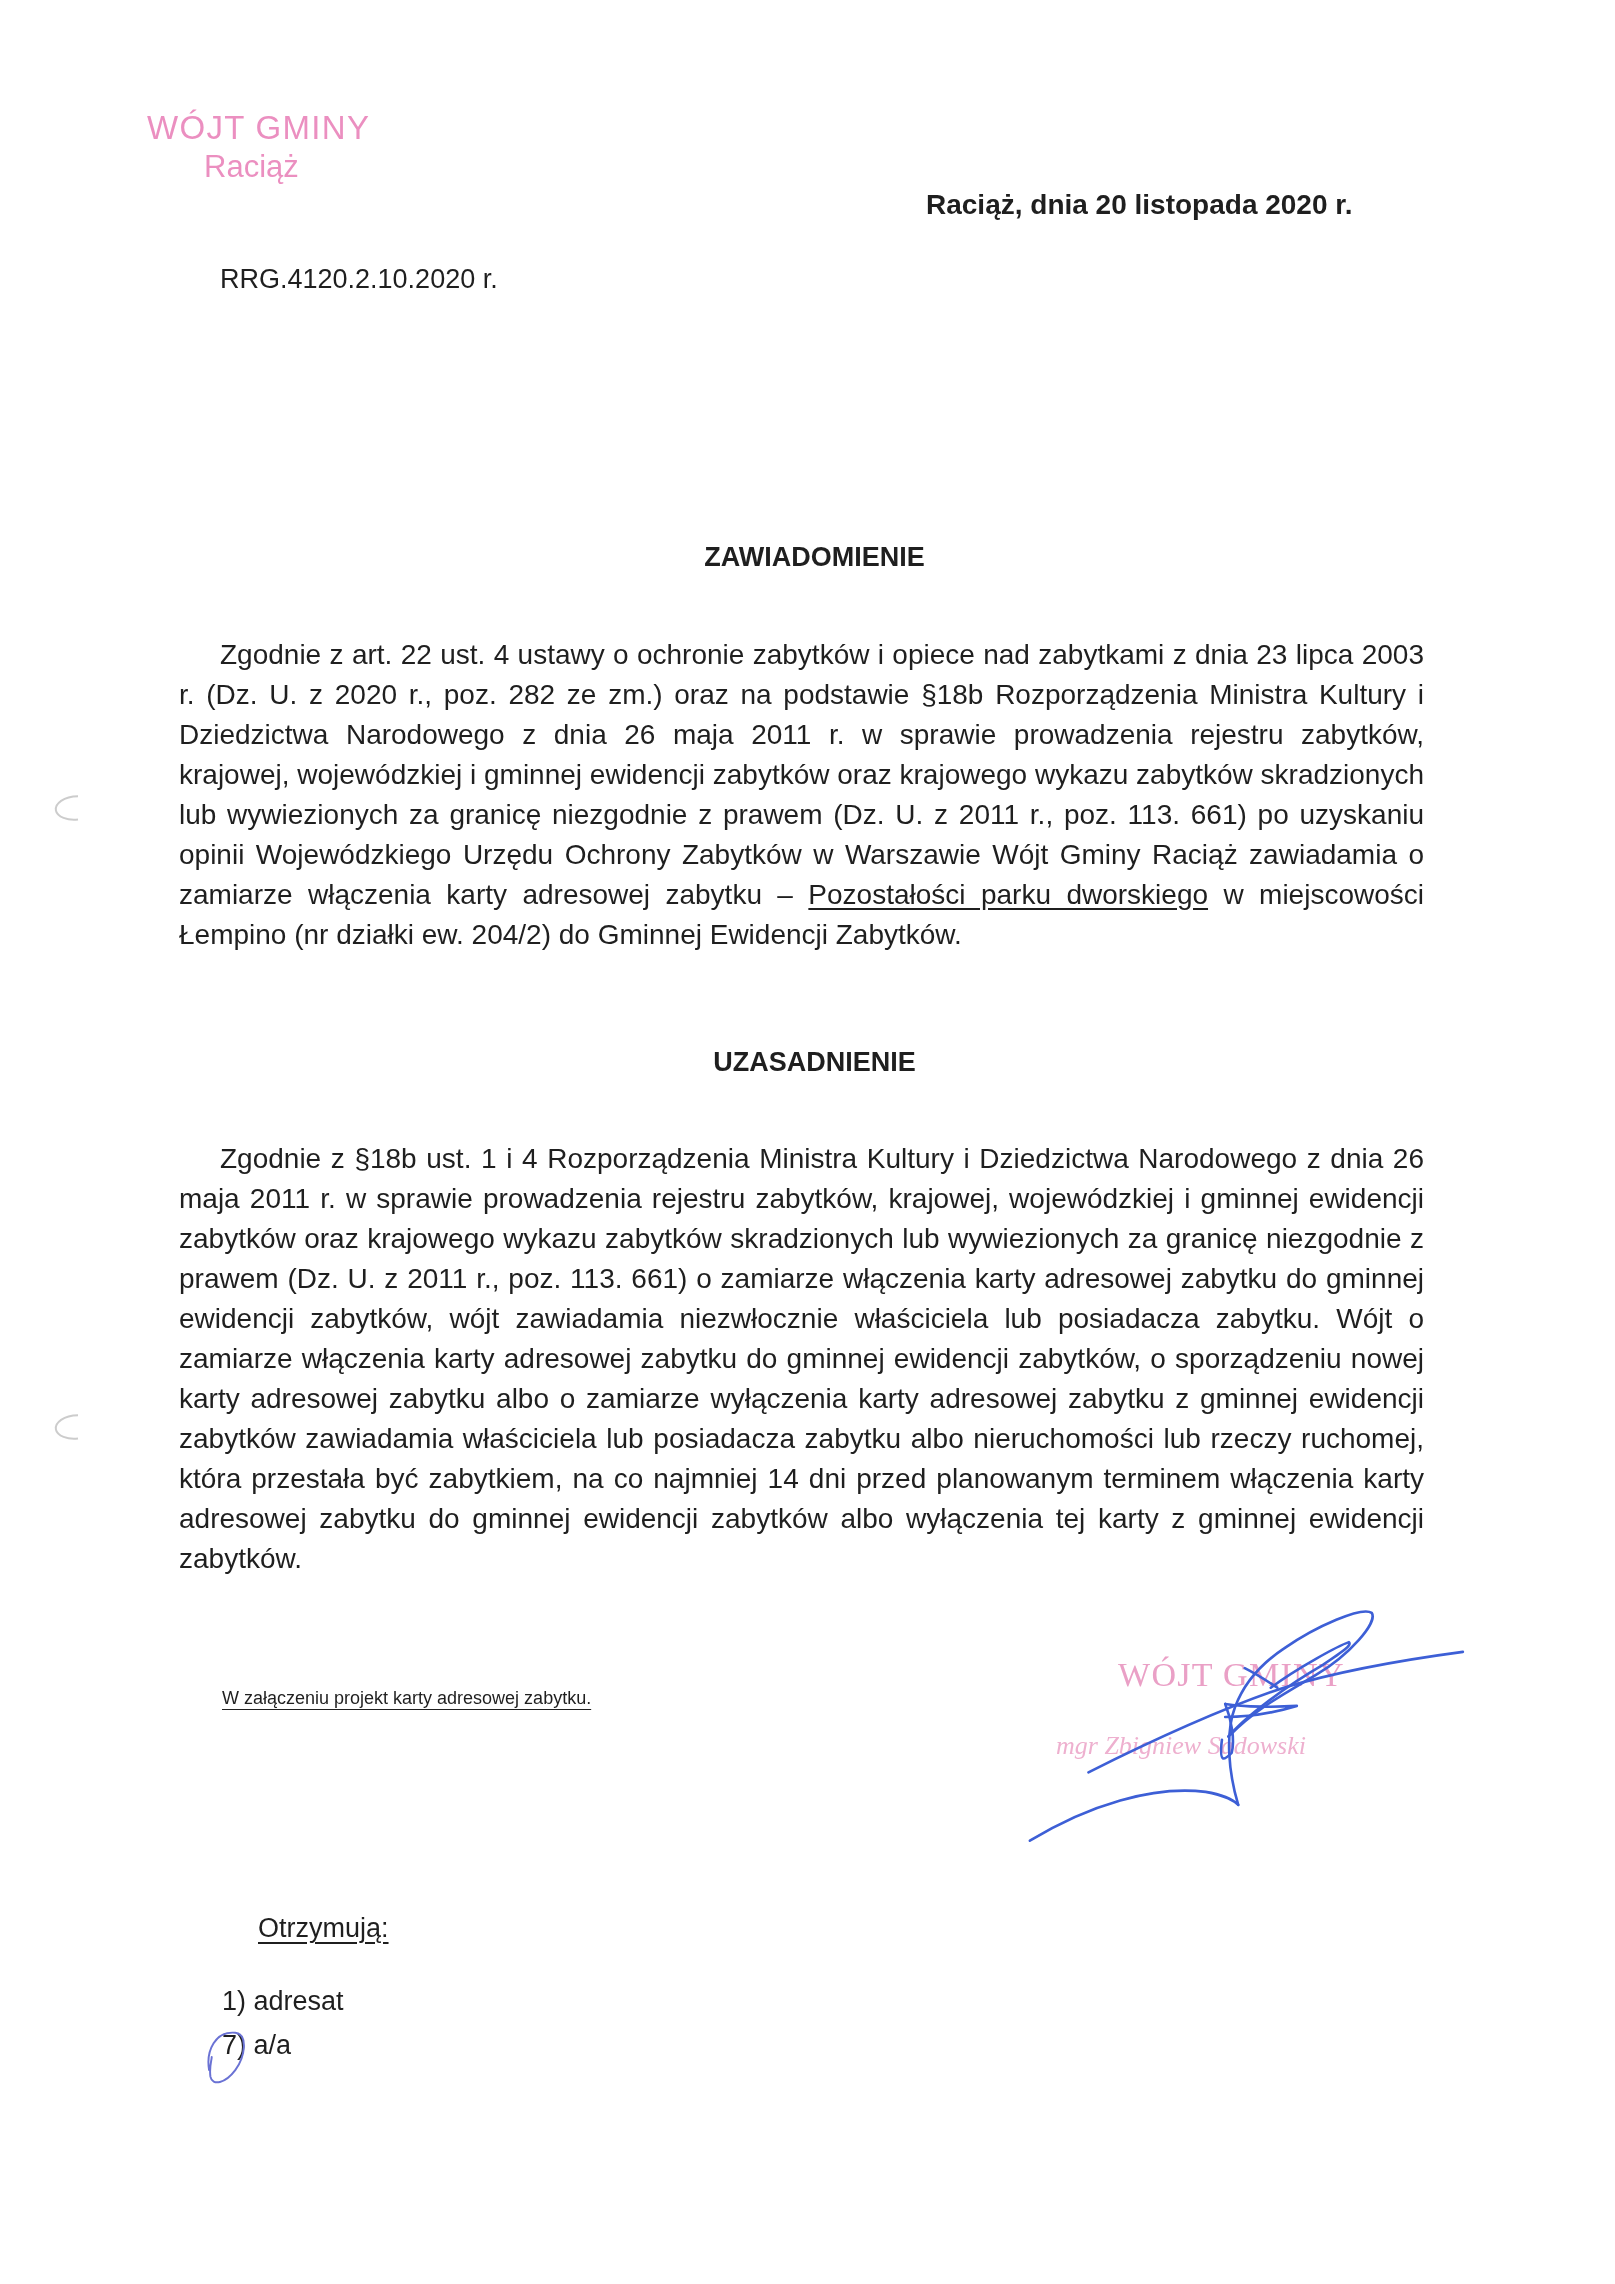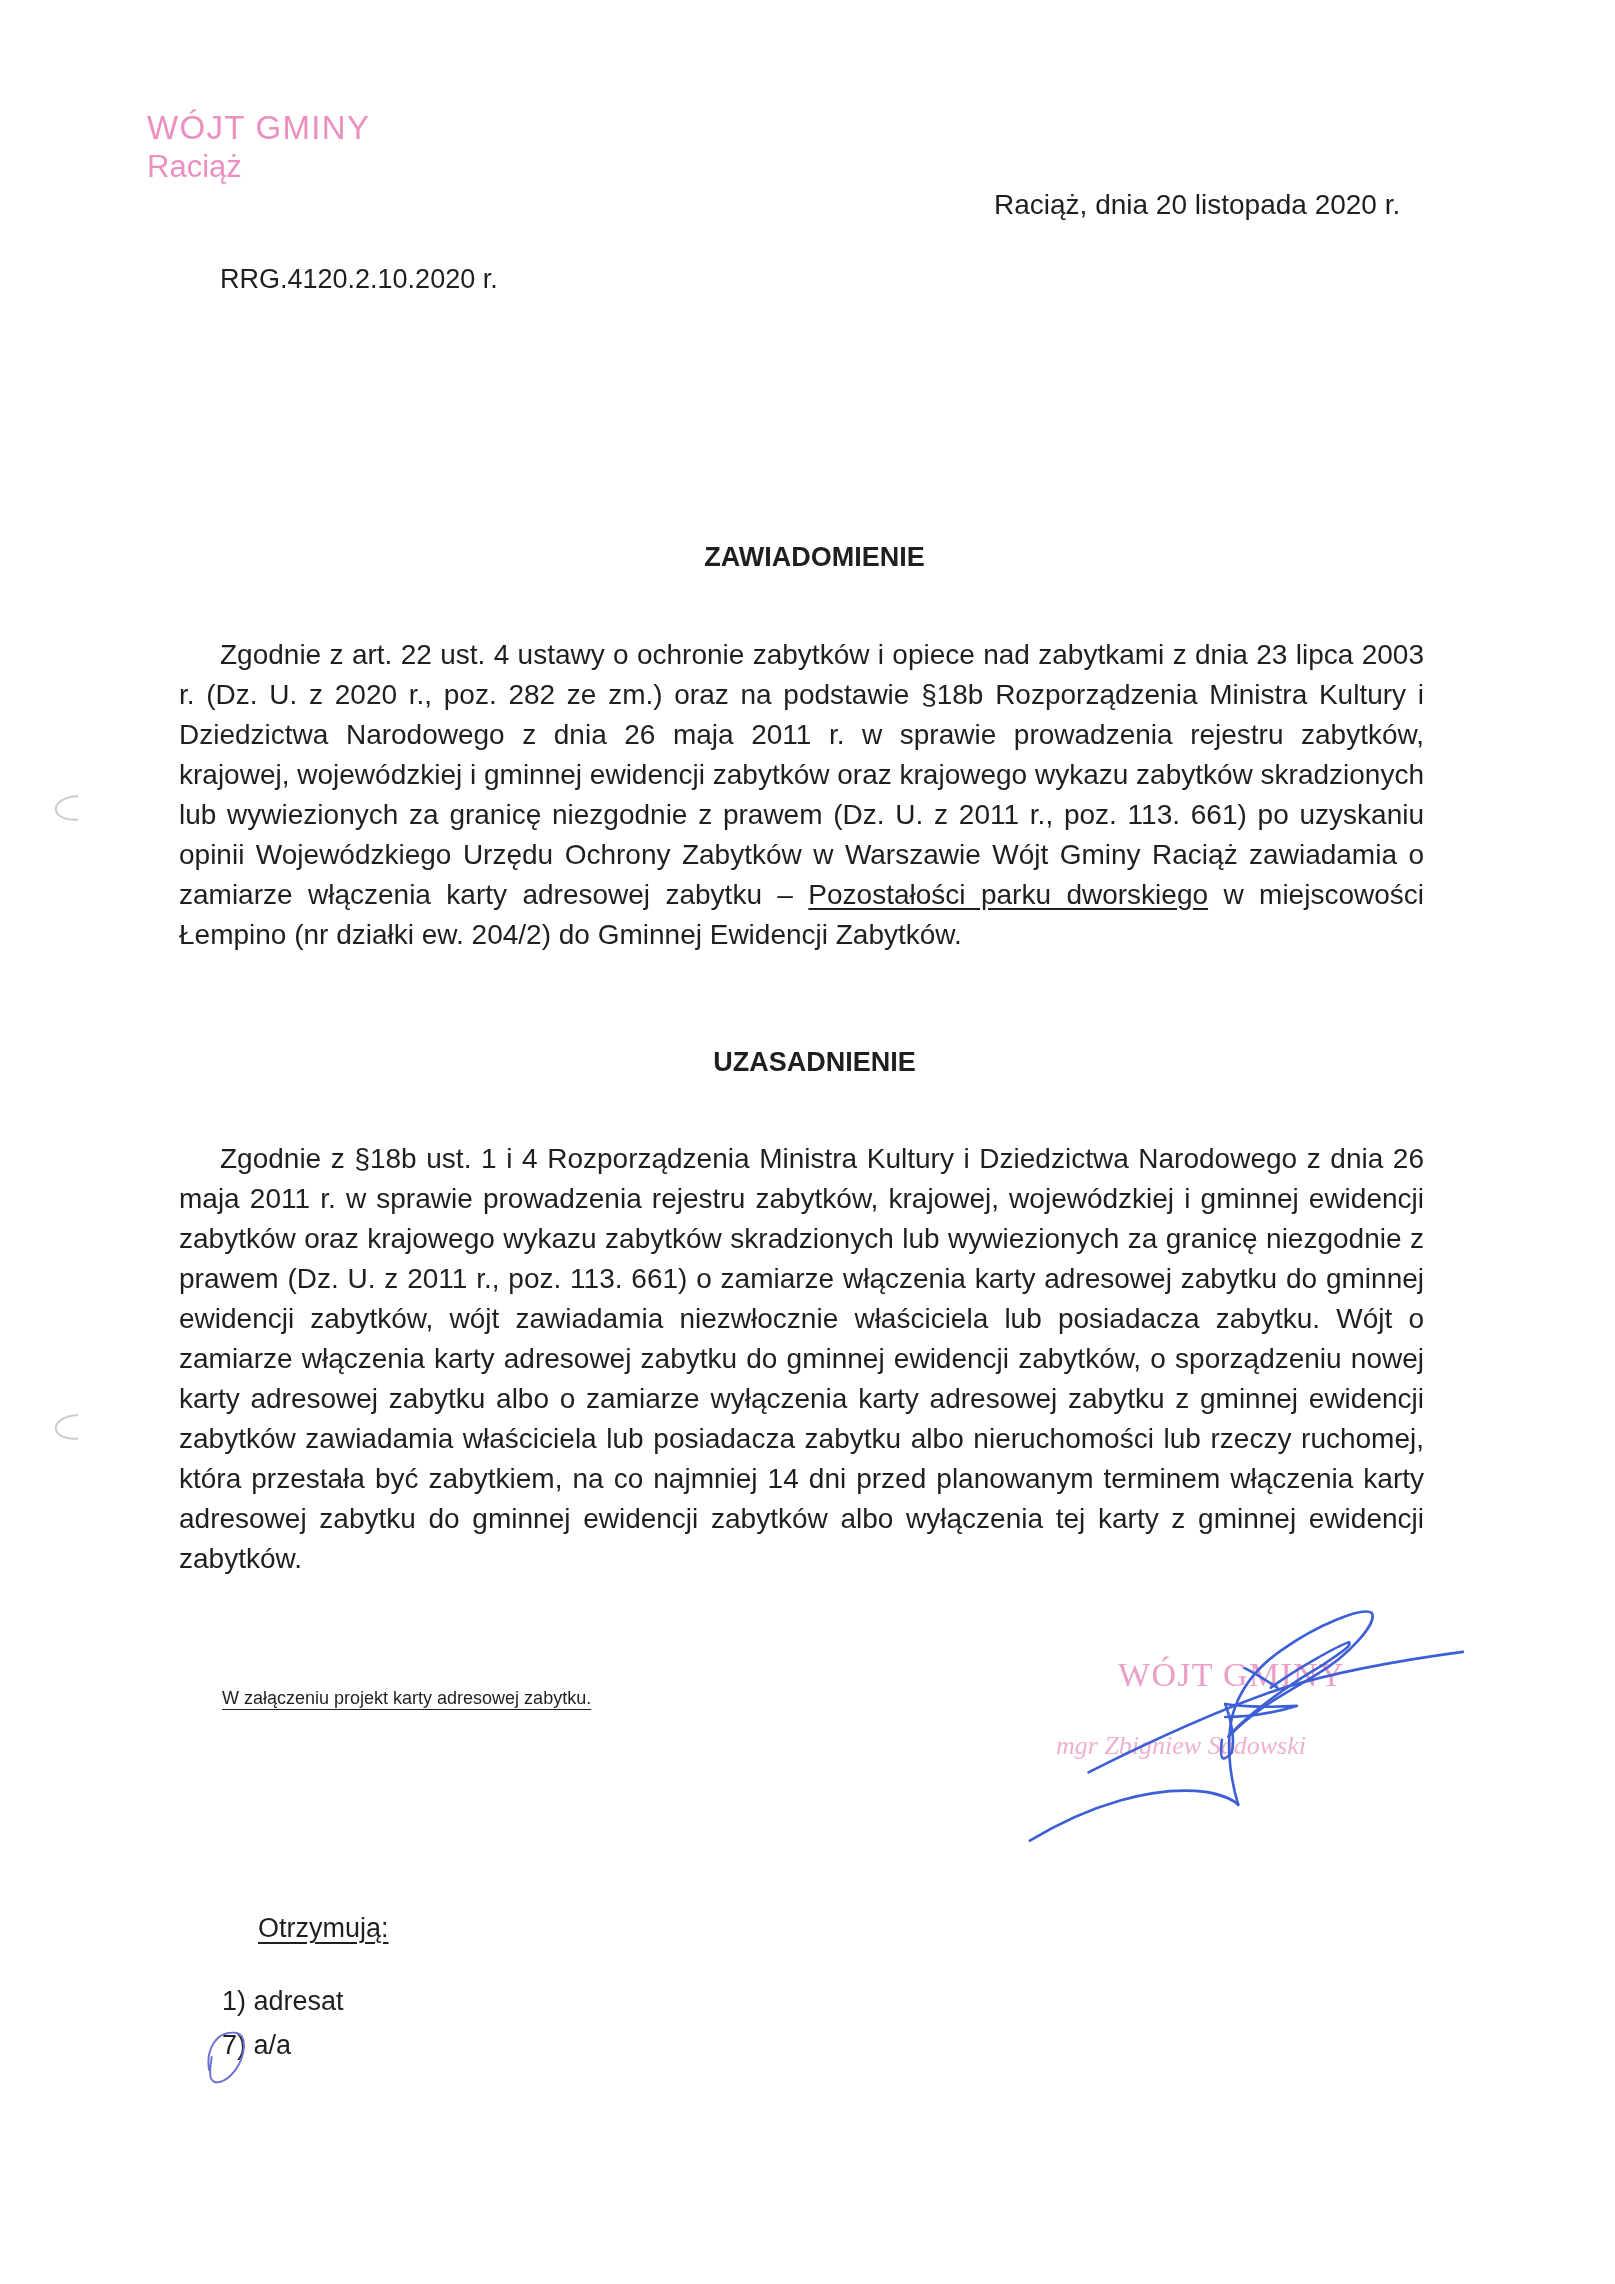--- a/index.html
+++ b/index.html
@@ -19,26 +19,27 @@
 
     
     .stamp-header {
       left: 147px; top: 111px;
       color: #e87cb6;
       font-family: "Liberation Sans", sans-serif;
       line-height: 1.05;
       opacity: 0.85;
     }
     .stamp-header .l1 { font-size: 33px; letter-spacing: 1.3px; }
-    .stamp-header .l2 { font-size: 31px; margin-top: 5.2px; }
+    .stamp-header .l2 { font-size: 31px; margin-left: 57px; margin-top: 5.2px; }
 
     .place-date {
-      left: 994px; top: 189px;
+      left: 926px; top: 189px;
       font-size: 28px;
       white-space: nowrap;
+      font-weight: bold;
     }
     .ref-number {
       left: 179px; top: 264px;
       font-size: 27px;
       white-space: nowrap;
       margin-left: 41px;
     }
 
     .section-title {
       left: 0; width: 1616px; text-align: center;

